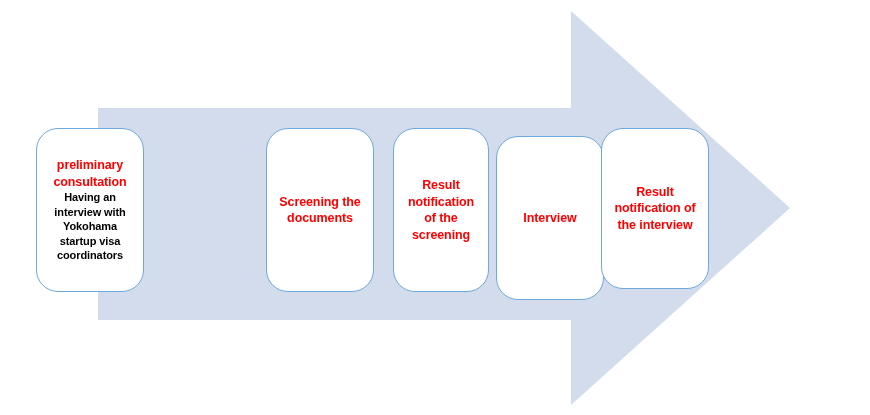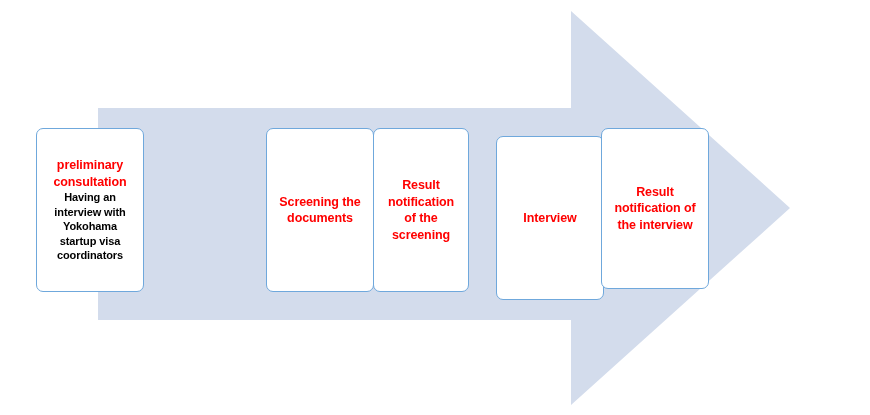--- a/index.html
+++ b/index.html
@@ -25,21 +25,21 @@
     left: 0;
     top: 0;
     width: 870px;
     height: 415px;
   }
   .step-card {
     position: absolute;
     box-sizing: border-box;
     background: #FFFFFF;
     border: 1.3px solid #6FA8DC;
-    border-radius: 7px;
+    border-radius: 22px;
     display: flex;
     flex-direction: column;
     align-items: flex-start;
     justify-content: center;
     text-align: center;
     padding: 4px 8px;
     overflow: hidden;
   }
   .card-title {
     color: #FF0000;
@@ -74,21 +74,21 @@
     <div class="card-title">preliminary consultation</div>
     <div class="card-body">Having an interview with Yokohama startup visa coordinators</div>
   </div>
 
 
   <div class="step-card" style="left:266px; top:128px; width:108px; height:164px;">
     <div class="card-title">Screening the documents</div>
 
   </div>
 
-  <div class="step-card" style="left:373px; top:128px; width:96px; height:164px;">
+  <div class="step-card" style="left:393px; top:128px; width:96px; height:164px;">
     <div class="card-title">Result notification of the screening</div>
 
   </div>
 
   <div class="step-card" style="left:496px; top:136px; width:108px; height:164px;">
     <div class="card-title">Interview</div>
 
   </div>
 
   <div class="step-card" style="left:601px; top:128px; width:108px; height:161px;">

